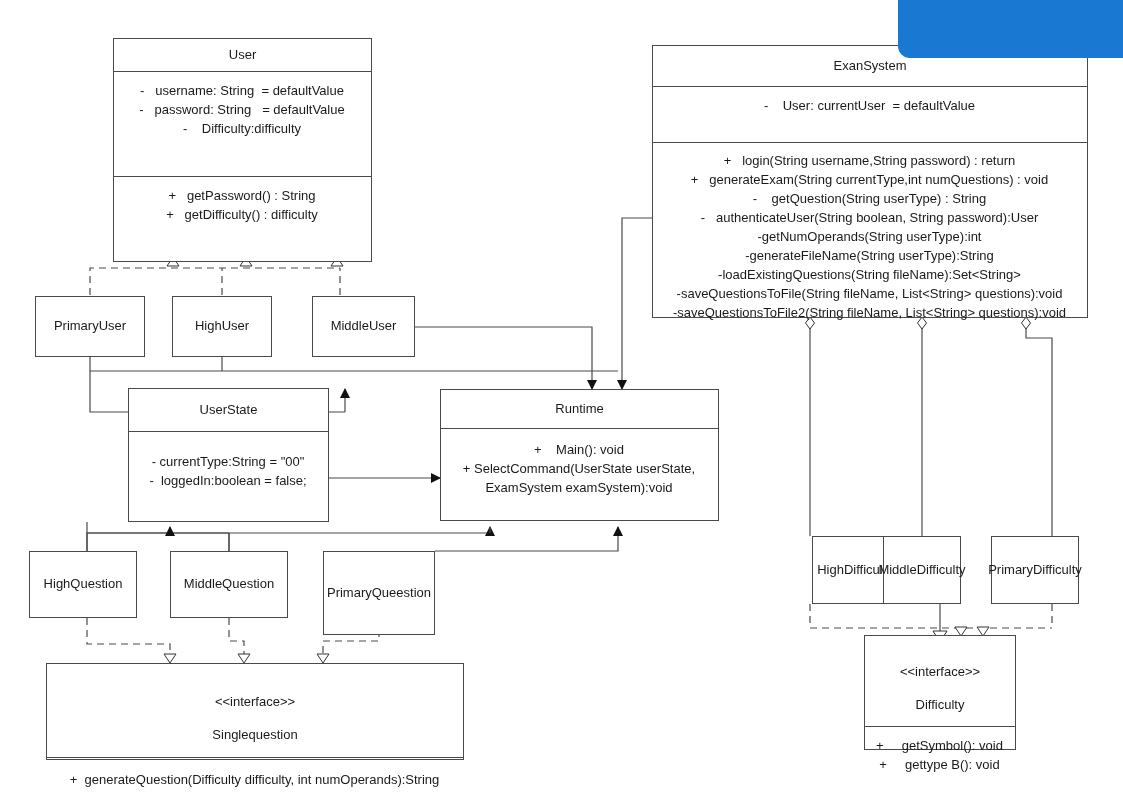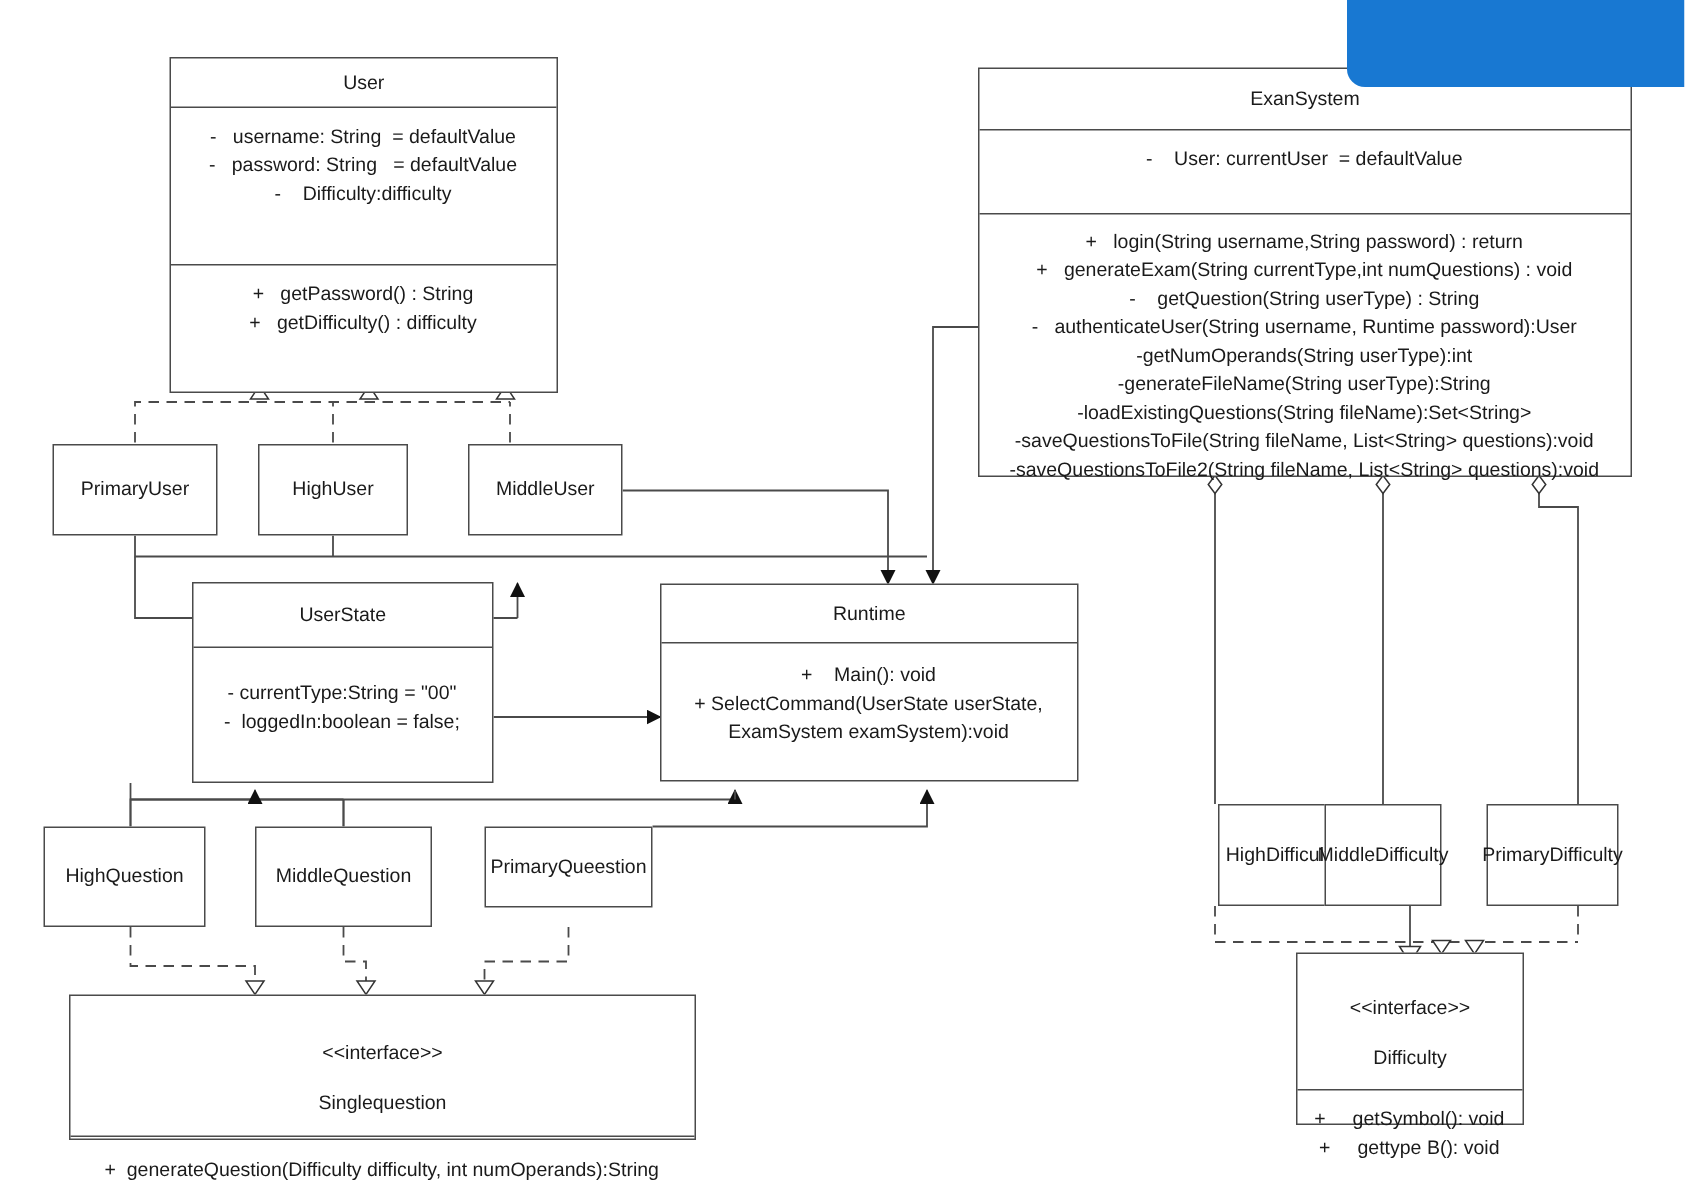--- a/index.html
+++ b/index.html
@@ -149,21 +149,21 @@
     <div class="ttl" style="padding:12px 4px;">ExanSystem</div>
     <div class="sep"></div>
     <div class="sec" style="height:37px;padding-top:9px;">
       <span class="row">-    User: currentUser  = defaultValue</span>
     </div>
     <div class="sep"></div>
     <div class="sec" style="padding-top:8px;">
       <span class="row">+   login(String username,String password) : return</span>
       <span class="row">+   generateExam(String currentType,int numQuestions) : void</span>
       <span class="row">-    getQuestion(String userType) : String</span>
-      <span class="row">-   authenticateUser(String username, Runtime password):User</span>
+      <span class="row">-   authenticateUser(String boolean, String password):User</span>
       <span class="row">-getNumOperands(String userType):int</span>
       <span class="row">-generateFileName(String userType):String</span>
       <span class="row">-loadExistingQuestions(String fileName):Set&lt;String&gt;</span>
       <span class="row">-saveQuestionsToFile(String fileName, List&lt;String&gt; questions):void</span>
       <span class="row">-saveQuestionsToFile2(String fileName, List&lt;String&gt; questions):void</span>
     </div>
   </div>
 
   <div class="uml simple" style="left:35px;top:296px;width:110px;height:61px;">
     <span>PrimaryUser</span>
@@ -196,21 +196,21 @@
   </div>
 
   <div class="uml simple" style="left:29px;top:551px;width:108px;height:67px;">
     <span>HighQuestion</span>
   </div>
 
   <div class="uml simple" style="left:170px;top:551px;width:118px;height:67px;">
     <span>MiddleQuestion</span>
   </div>
 
-  <div class="uml simple" style="left:323px;top:551px;width:112px;height:54px;text-align:center;">
+  <div class="uml simple" style="left:323px;top:551px;width:112px;height:84px;text-align:center;">
     <span>PrimaryQueestion</span>
   </div>
 
   <div class="uml iface" style="left:46px;top:663px;width:418px;height:97px;">
     <div class="ttl" style="padding:14px 4px 14px;">
       <span>&lt;&lt;interface&gt;&gt;</span><br>
       <span>Singlequestion</span>
     </div>
     <div class="sep"></div>
     <div class="sec" style="padding-top:12px;">

